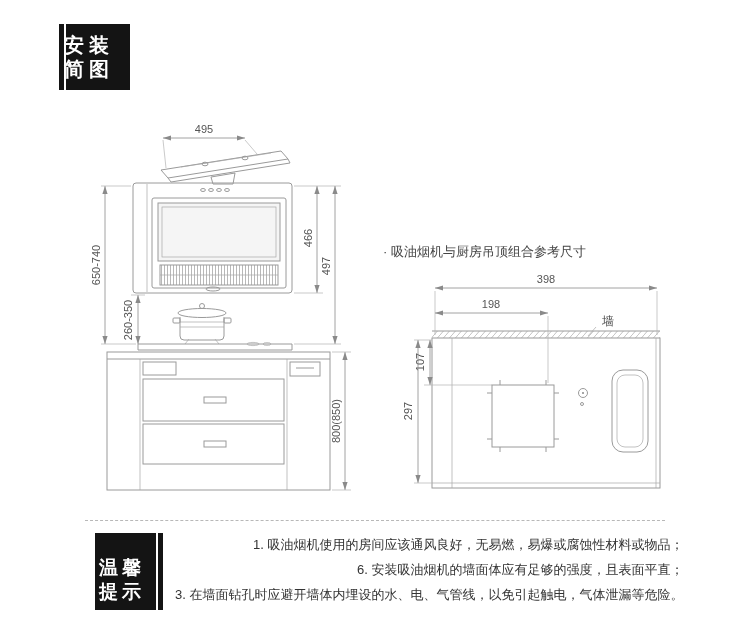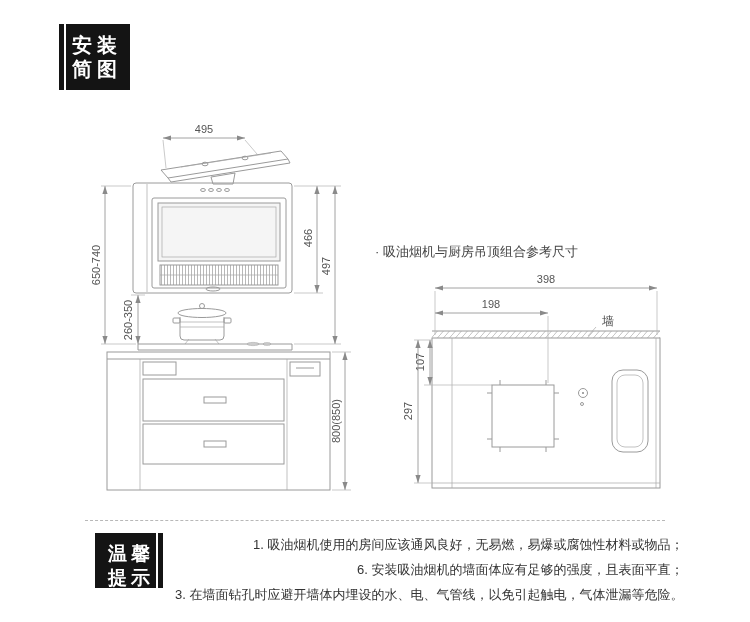--- a/index.html
+++ b/index.html
@@ -1,30 +1,30 @@
 <!DOCTYPE html>
 <html><head>
 <meta charset="utf-8">
 <style>
   html,body { margin:0; padding:0; background:#fff; }
   .page {
     position:relative; width:750px; height:622px; background:#ffffff;
     font-family:"Liberation Sans", sans-serif; overflow:hidden;
   }
   
-  .badge { position:absolute; background:#141414; color:#fff; text-align:center; box-sizing:border-box; }
+  .badge { position:absolute; background:#141414; color:#fff; text-align:left; box-sizing:border-box; }
   .badge-top { left:59px; top:24px; width:71px; height:66px; padding-top:9px; }
-  .badge-tips { left:95px; top:533px; width:68px; height:55px; padding-top:10px;font-family:Liberation Mono, monospace; }
+  .badge-tips { left:95px; top:533px; width:68px; height:77px; padding-top:23px; }
   .badge-line { font-size:20px; font-weight:bold; letter-spacing:5px; padding-left:5px; line-height:24px; }
   .badge-tips .badge-line { font-size:19px; letter-spacing:4px; padding-left:4px; }
   .badge-stripe { position:absolute; top:0; bottom:0; width:2px; background:#ffffff; }
   .stripe-left { left:5px; }
   .stripe-right { right:5px; }
 
-  .ceiling-title { position:absolute; left:375px; top:243px; font-size:13px; color:#444; white-space:nowrap; }
+  .ceiling-title { position:absolute; left:383px; top:243px; font-size:13px; color:#444; white-space:nowrap; }
 
   .dashed-sep { position:absolute; left:85px; top:520px; width:580px; height:0; border-top:1px dashed #b8b8b8; }
 
   .tips-list { position:absolute; left:175px; top:532px; font-size:13px; color:#333;text-align:right; }
   .tip { line-height:25px; height:25px; white-space:nowrap; }
 
   svg { position:absolute; overflow:visible; }
   .hood-svg { left:85px; top:118px; }
   .ceiling-svg { left:380px; top:265px; }
 

